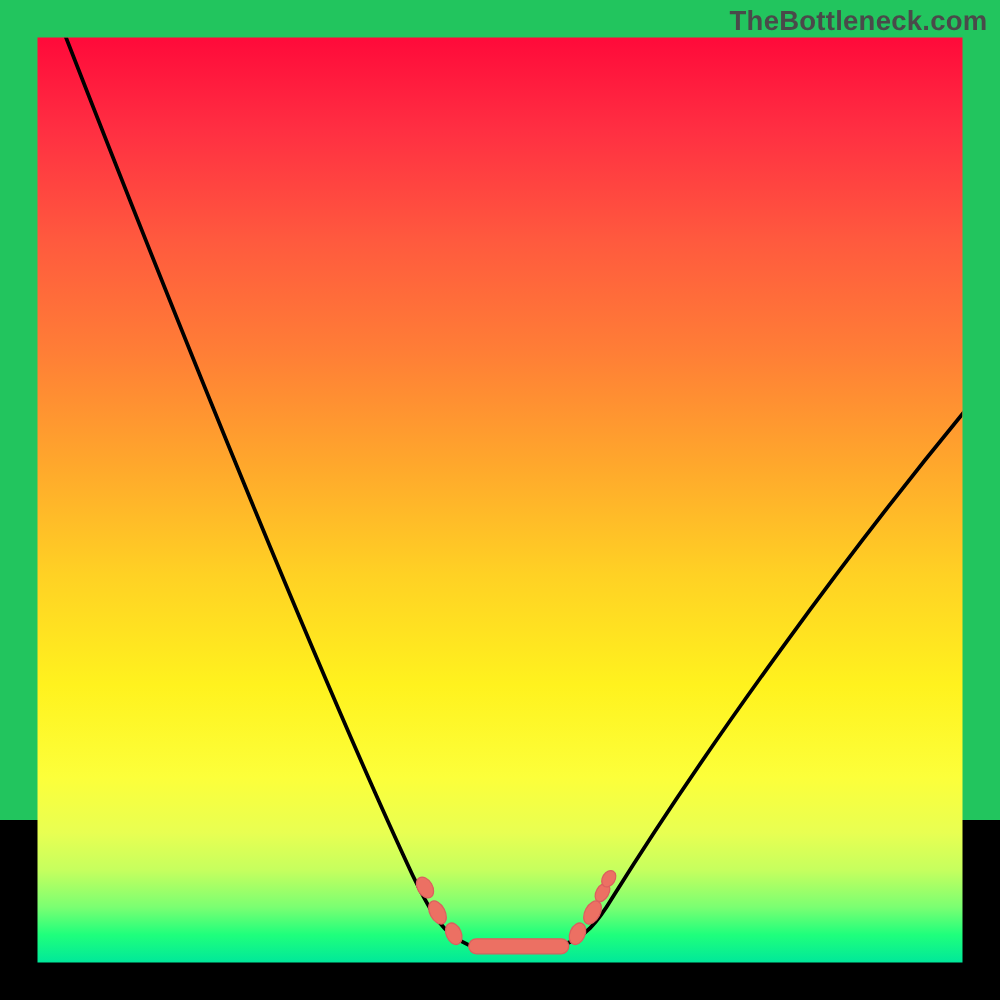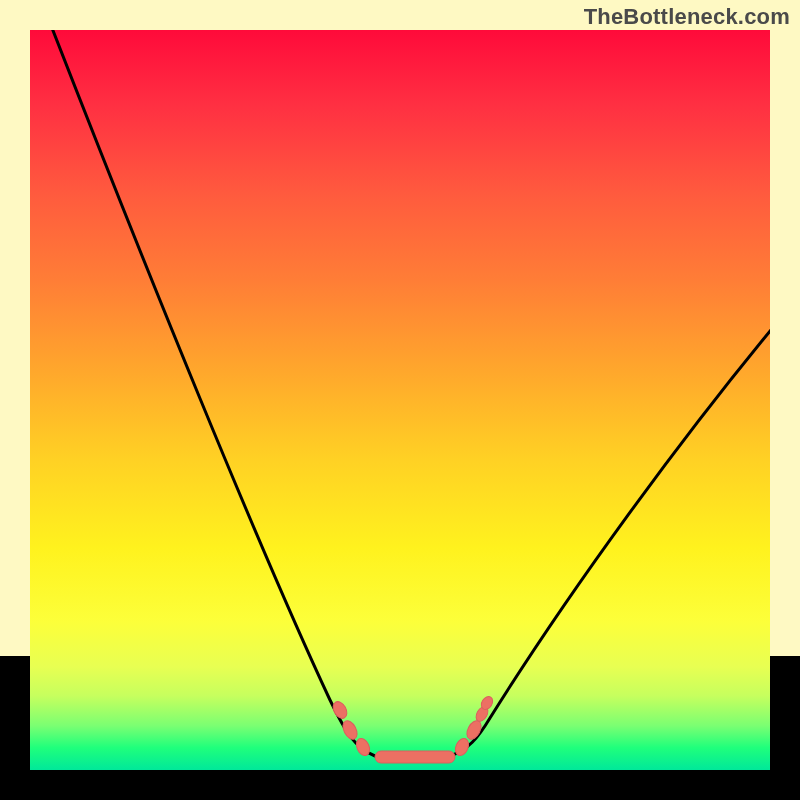--- a/index.html
+++ b/index.html
@@ -10,21 +10,21 @@
     background: #000;
     overflow: hidden;
     font-family: Arial, Helvetica, sans-serif;
   }
   .frame {
     position: absolute;
     top: 0;
     left: 0;
     width: 800px;
     height: 656px;
-    background: #fef9c3;
+    background: #22c55e;
   }
   .plot {
     position: absolute;
     top: 30px;
     left: 30px;
     width: 740px;
     height: 740px;
     
     background: linear-gradient(
       to bottom,

